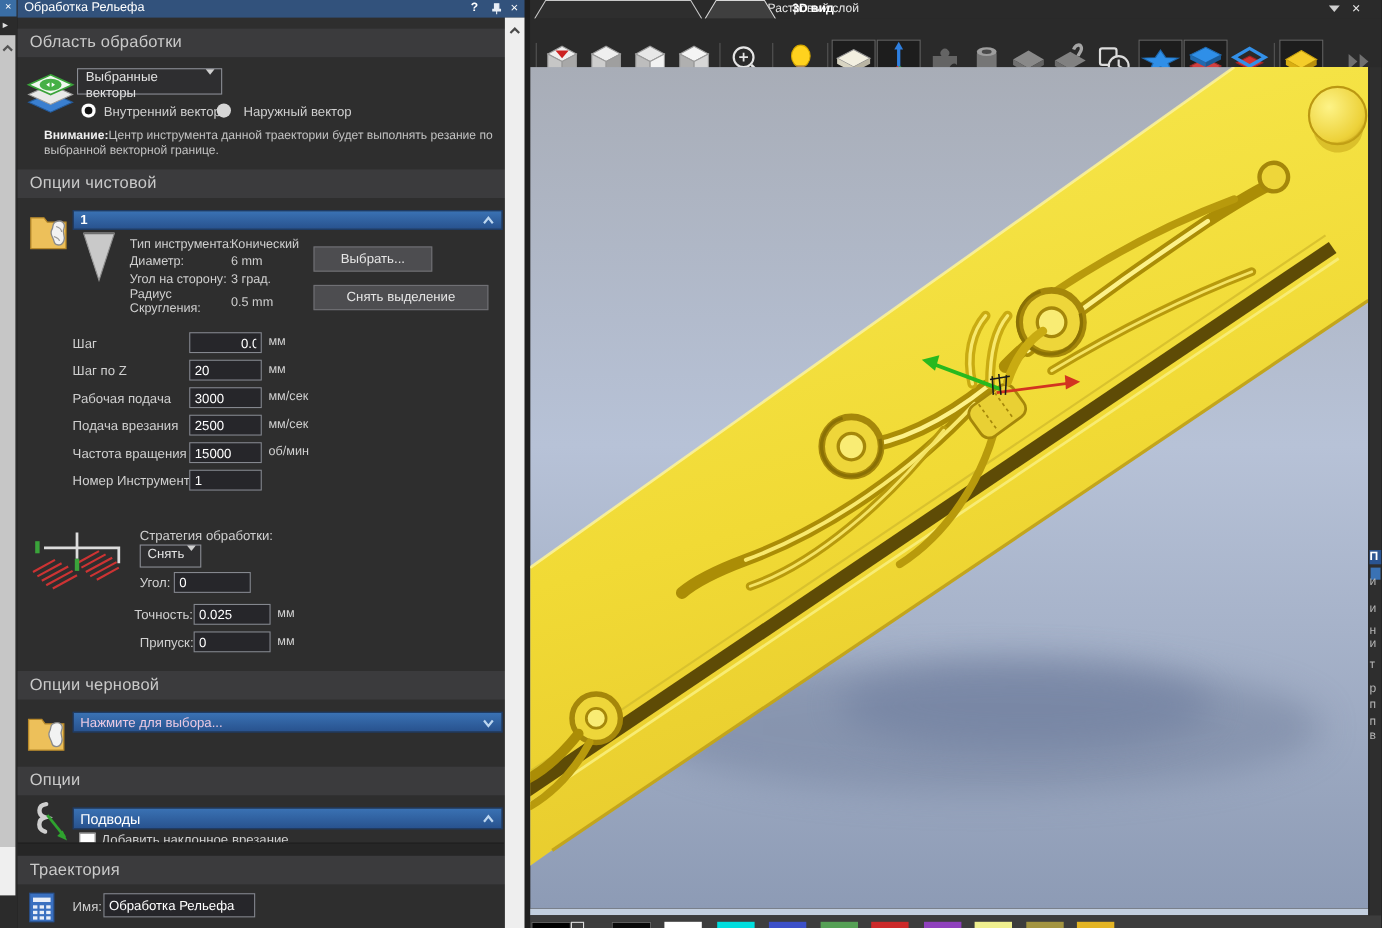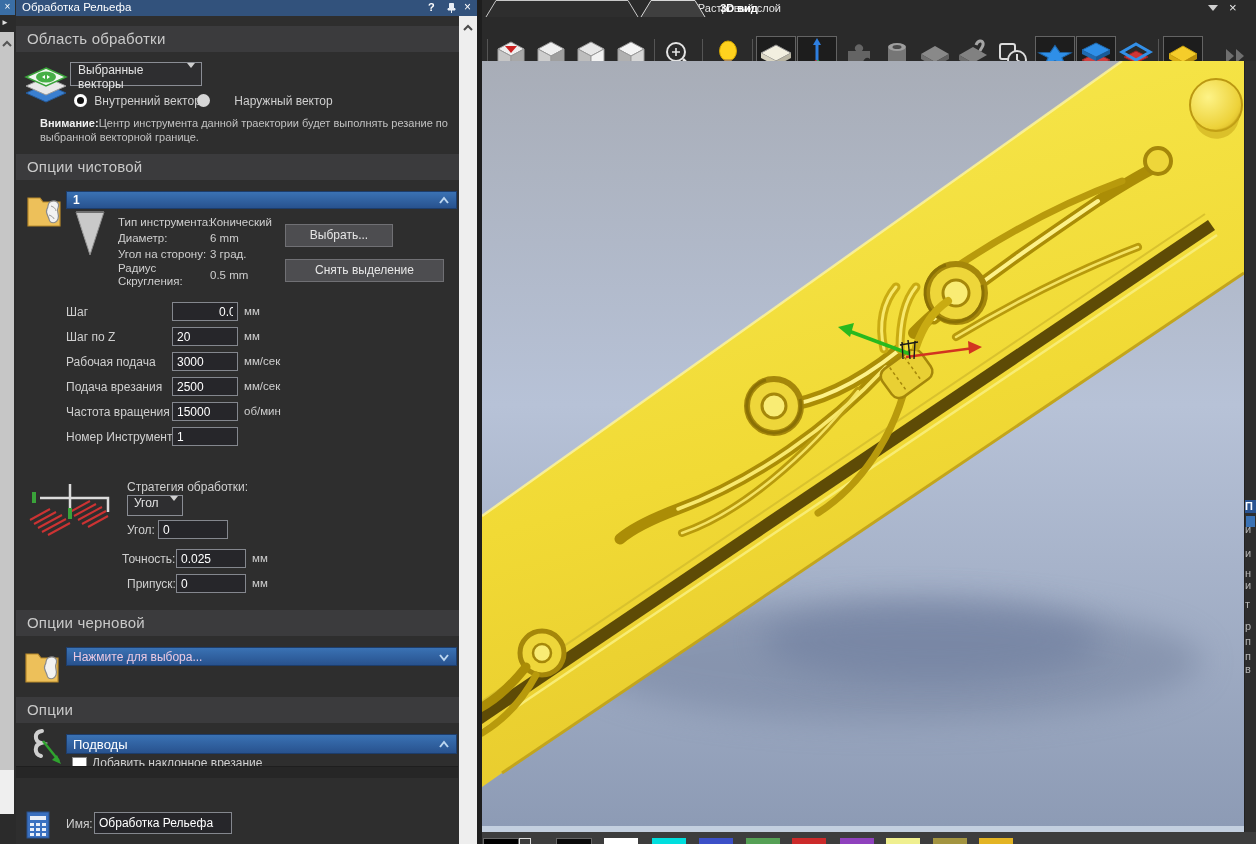--- a/index.html
+++ b/index.html
@@ -74,21 +74,21 @@
     <div class="dd" style="left:54px;top:62px;width:132px;height:24px;">
       <span style="margin-left:7px;">Выбранные векторы</span>
       <span class="ddarrow"></span>
     </div>
     <div class="abs" style="left:58px;top:94px;">
       <span class="radio on"></span>
       <span class="lbl" style="margin-left:4px;">Внутренний вектор</span>
     </div>
     <div class="abs" style="left:181px;top:94px;">
       <span class="radio off"></span>
-      <span class="lbl" style="margin-left:21px;">Наружный вектор</span>
+      <span class="lbl" style="margin-left:8px;">Наружный вектор</span>
     </div>
     <div class="abs hdr" style="left:0;top:154px;width:442px;height:26px;">Опции чистовой</div>
 
     <div class="abs" style="left:24px;top:116px;width:412px;font-size:11px;line-height:14px;color:#c2c2c2;">
       <b style="color:#f0f0f0;">Внимание:</b><span>Центр инструмента данной траектории будет выполнять резание по</span><br>
       <span>выбранной векторной границе.</span>
     </div>
 
     <div class="abs" style="left:10px;top:188px;">
       <svg width="40" height="42">
@@ -153,21 +153,21 @@
           <path d="M6,42 l20,-11 M10,46 l22,-12 M14,50 l24,-13 M18,54 l24,-13 M24,57 l22,-12"></path>
           <path d="M46,34 l20,-11 M50,38 l22,-12 M54,42 l24,-13 M58,46 l24,-13 M64,49 l20,-11"></path>
         </g>
         <path d="M46,6 V30 M16,20 H84 V34" stroke="#dcdcdc" stroke-width="2.5" fill="none"></path>
         <rect x="8" y="14" width="4" height="11" fill="#3aa33a"></rect>
         <rect x="44" y="30" width="4" height="11" fill="#3aa33a"></rect>
       </svg>
     </div>
     <div class="abs lbl" style="left:111px;top:480px;">Стратегия обработки:</div>
     <div class="dd" style="left:111px;top:495px;width:56px;height:21px;">
-      <span style="margin-left:6px;">Угол</span>
+      <span style="margin-left:6px;">Снять</span>
       <span class="ddarrow" style="margin-right:4px;"></span>
     </div>
     <div class="abs lbl" style="left:111px;top:523px;">Угол:</div>
     <input class="inp" style="left: 142px; top: 520px; width: 70px; height: 19px;" value="0">
 
     <div class="abs lbl" style="left:106px;top:552px;">Точность:</div>
     <input class="inp" style="left: 160px; top: 549px; width: 70px; height: 19px;" value="0.025">
     <span class="abs unit" style="left:236px;top:552px;">мм</span>
 
     <div class="abs lbl" style="left:111px;top:577px;">Припуск:</div>
@@ -205,20 +205,21 @@
             <polyline points="2,7 6,2 10,7" fill="none" stroke="#bcd6f0" stroke-width="2"></polyline>
           </svg>
       </span>
     </div>
     <div class="abs" style="left:50px;top:756px;width:391px;height:10px;overflow:hidden;">
       <span style="position:absolute;left:6px;top:1px;width:13px;height:13px;background:#fff;border:1px solid #888;"></span>
       <span class="lbl" style="position:absolute;left:26px;top:0;">Добавить наклонное врезание</span>
     </div>
     <div class="abs" style="left:0;top:766px;width:442px;height:11px;background:#262626;border-top:1px solid #1e1e1e;"></div>
 
+    <div class="abs hdr" style="left:0;top:778px;width:442px;height:26px;">Траектория</div>
     <div class="abs" style="left:10px;top:811px;">
       <svg width="26" height="28">
         <rect x="1" y="1" width="22" height="26" fill="#3a70c0" stroke="#28508c"></rect>
         <g fill="#e8eef8">
           <rect x="4" y="5" width="16" height="4"></rect>
           <rect x="4" y="12" width="4" height="3"></rect>
             <rect x="10" y="12" width="4" height="3"></rect>
             <rect x="16" y="12" width="4" height="3"></rect>
           <rect x="4" y="17" width="4" height="3"></rect>
             <rect x="10" y="17" width="4" height="3"></rect>

